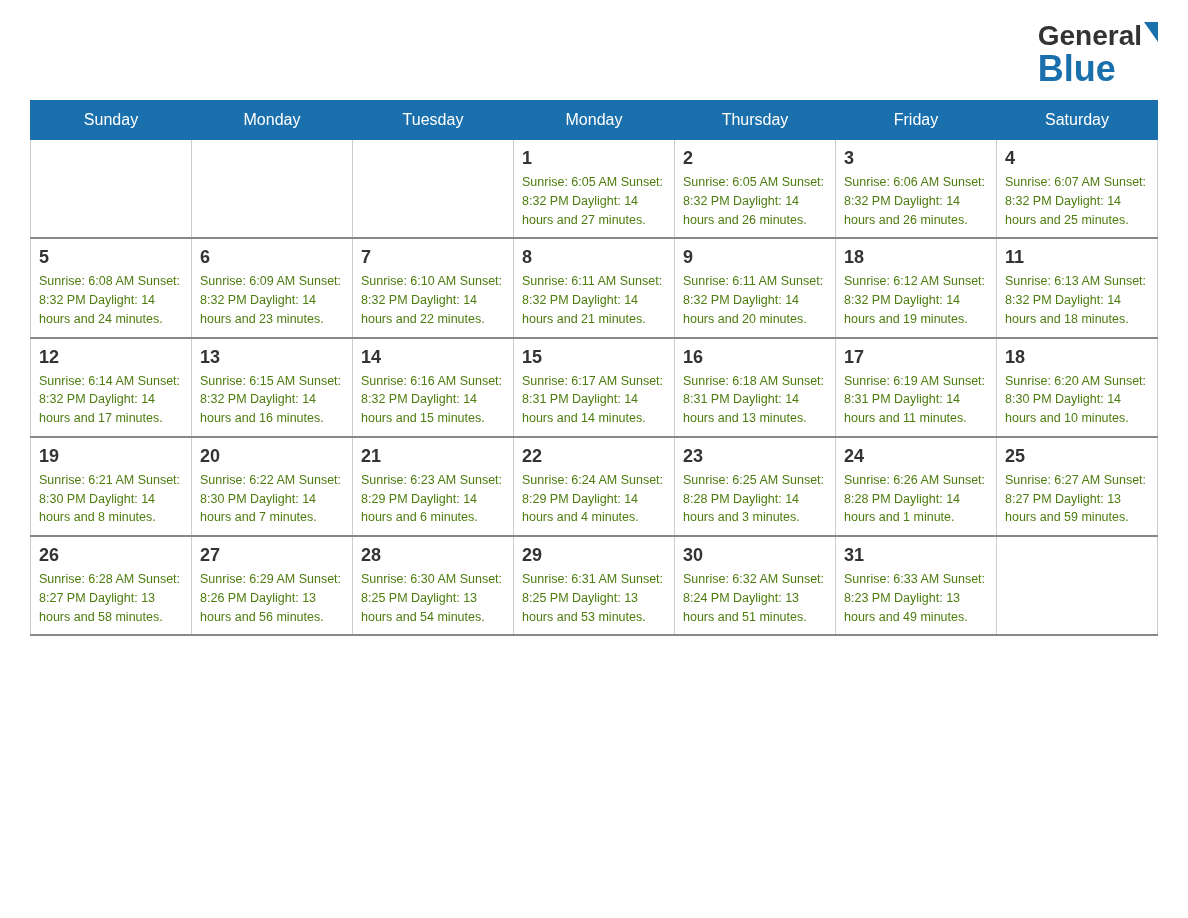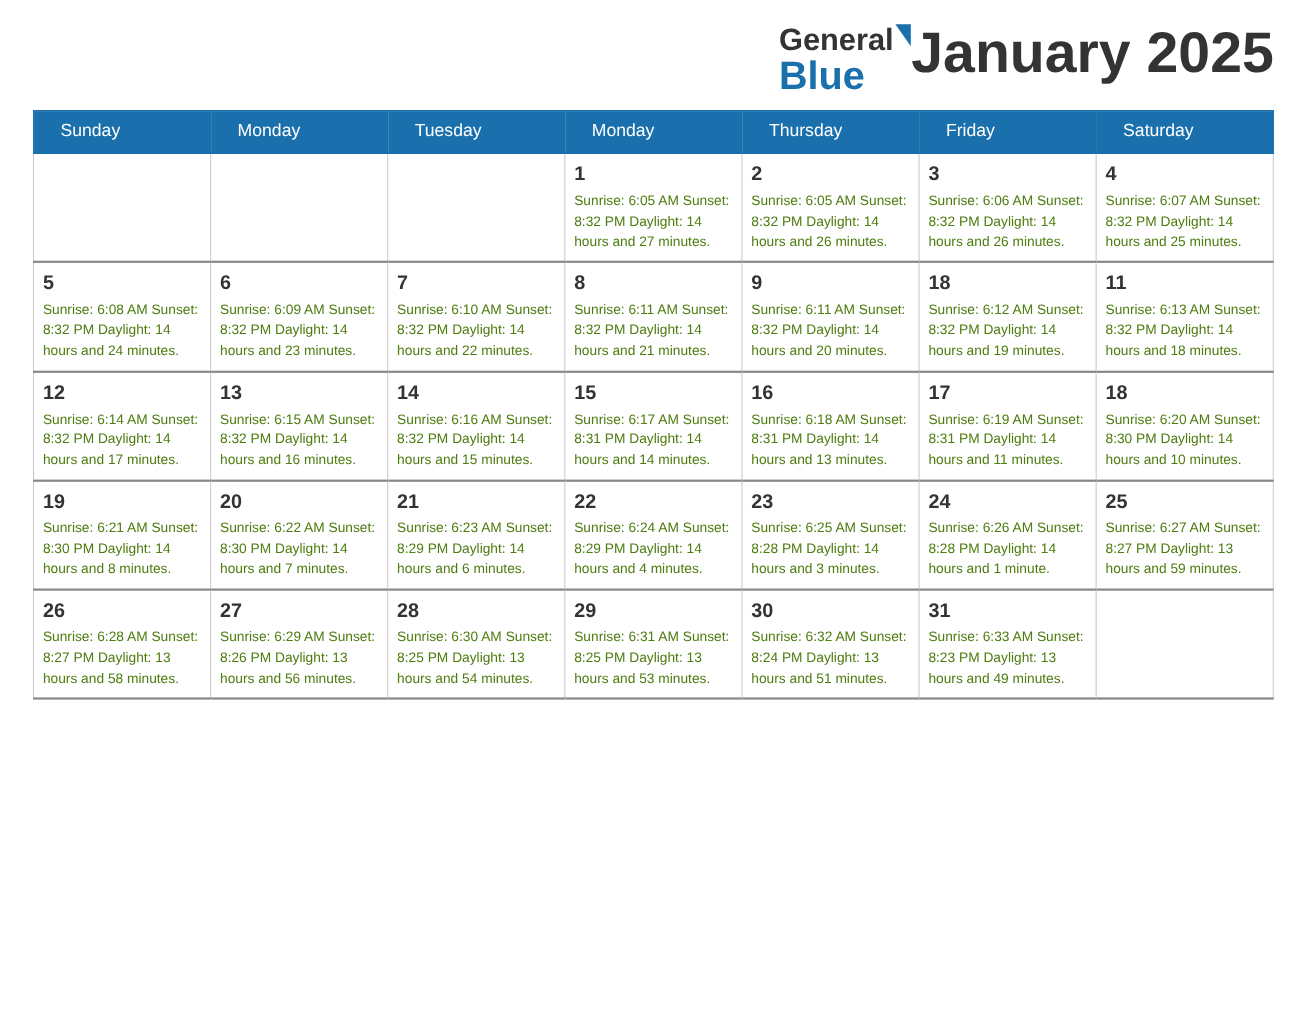--- a/index.html
+++ b/index.html
@@ -48,21 +48,21 @@
       width: 100%;
       border-collapse: collapse;
       margin-top: 10px;
     }
     .calendar-table th {
       background-color: #1a6fad;
       color: #fff;
       padding: 10px 24px;
       font-size: 16px;
       font-weight: normal;
-      text-align: left;
+      text-align: center;
       border: 1px solid #1a6fad;
       margin-left: 44px;
     }
     .calendar-table td {
       vertical-align: top;
       padding: 8px 8px;
       border: 1px solid #ccc;
       width: 14.28%;
       min-height: 100px;
       font-size: 13px;
@@ -108,21 +108,20 @@
 
 <div class="header">
   <div class="logo-container">
     <div class="logo-line1">
       <span class="logo-text-general">General</span>
       <div class="logo-triangle"></div>
     </div>
     <div class="logo-line2">Blue</div>
   </div>
   <div class="title-section">
-    <div class="calendar-title">January 2025</div>
   </div>
 </div>
 
 <table class="calendar-table">
   <thead>
     <tr>
     <th>Sunday</th>
         <th>Monday</th>
         <th>Tuesday</th>
         <th>Monday</th>

